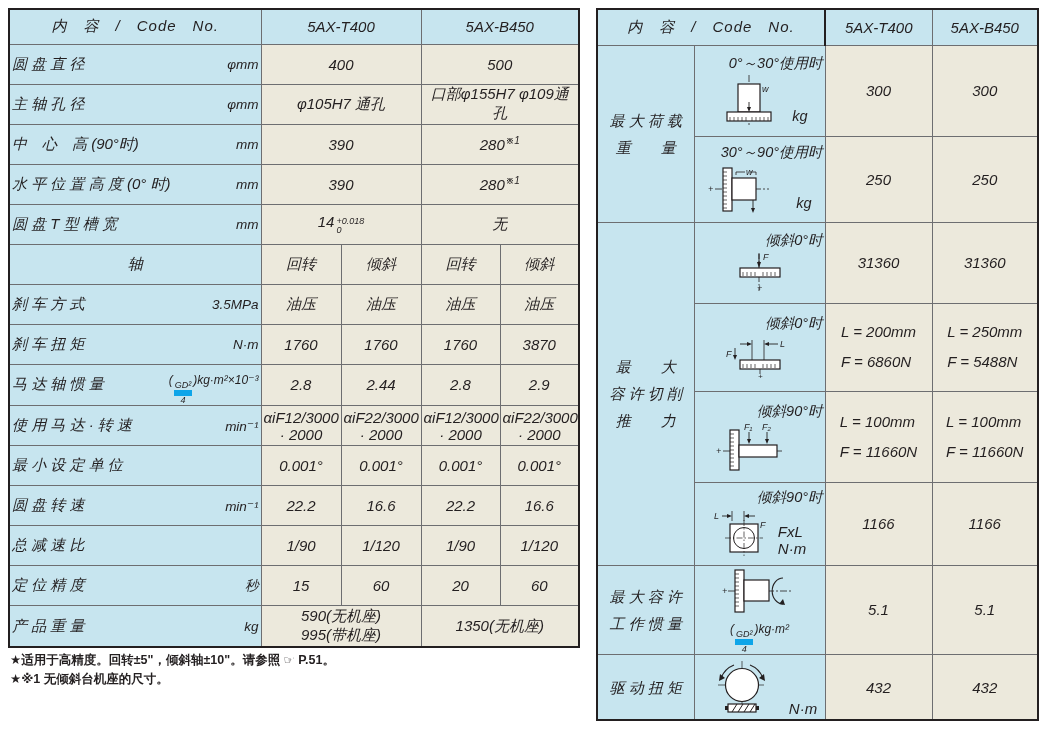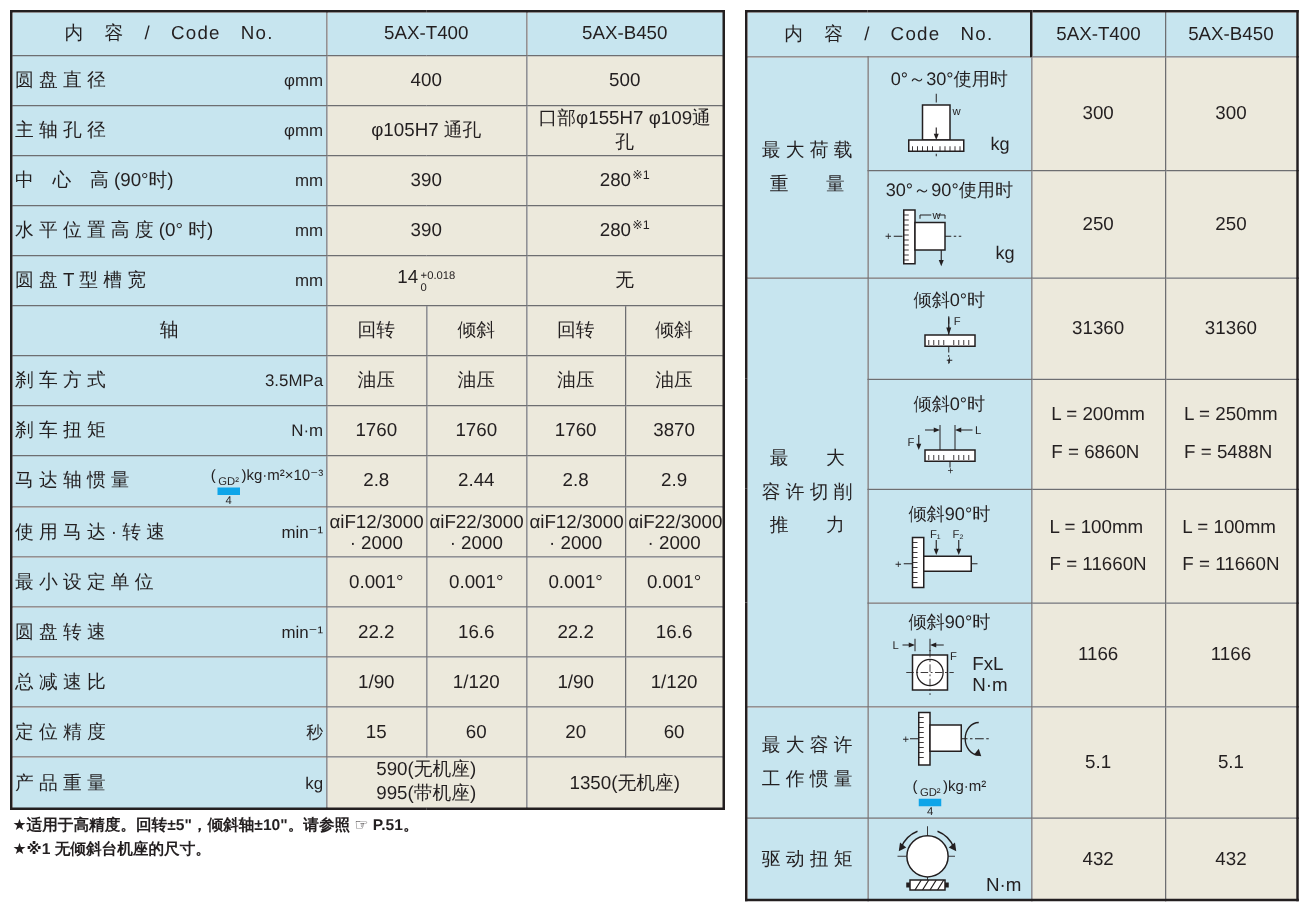--- a/index.html
+++ b/index.html
@@ -2,21 +2,21 @@
 <html><head>
 <meta charset="utf-8">
 <style>
   html,body{margin:0;padding:0;}
   body{
     width:1039px;height:733px;position:relative;background:#ffffff;
     font-family:"Liberation Sans","DejaVu Sans",sans-serif;color:#231f20;
     -webkit-font-smoothing:antialiased;
   }
   table.spec{border-collapse:collapse;position:absolute;table-layout:fixed;background:#fff;
-    border:2px solid #231f20;}
+    border:2px solid #231f20;font-style:italic;}
   table.spec td,table.spec th{border:1px solid #6d6e71;padding:0 2px;text-align:center;
     vertical-align:middle;font-size:15px;font-weight:normal;overflow:hidden;}
   
   #lt{left:8px;top:8px;width:570px;}
   #rt{left:596px;top:8px;width:441px;}
   .blue{background:#c7e5ef;}
   .cream{background:#ece9dc;}
   th.modelhead{font-weight:bold;font-size:16.5px;border-bottom:2px solid #231f20;margin-left:43px;}
   th.titlehead{font-size:15.5px;border-bottom:2px solid #231f20;letter-spacing:1px;}
   td.lbl{border-right:2px solid #231f20;text-align:left;padding:0 7px;}
@@ -33,21 +33,21 @@
   .tolstack{display:inline-flex;flex-direction:column;font-size:9px;line-height:1.05;
     vertical-align:3px;margin-left:2px;text-align:left;}
   .frac{display:inline-flex;flex-direction:column;text-align:center;font-size:9px;
     line-height:1.05;vertical-align:-4px;margin:0 1px;}
   .frac .num{border-bottom:6px solid #0ea5e9;padding:0 1px;margin-top:16px;}
   .formula{font-size:12px;white-space:nowrap;}
   
   td.group{border-right:1px solid #6d6e71;border-left:2px solid #231f20;text-align:left;
     padding:0 8px;font-size:15px;white-space:pre-line;line-height:1.8;}
   td.cond{text-align:left;padding:3px 5px 2px 7px;border-right:2px solid #231f20;}
-  .cond-title{font-size:14.5px;}
+  .cond-title{font-size:14.5px;text-align:right;}
   .diagrow{display:flex;justify-content:center;align-items:flex-end;gap:3px;margin-top:1px;}
   .diagcol{display:flex;flex-direction:column;align-items:center;}
   .dunit{font-size:14.5px;padding-bottom:4px;white-space:nowrap;}
   .fxl{font-size:15px;line-height:1.15;text-align:left;padding-bottom:2px;}
   td.rval{font-size:15px;}
   .lf{display:inline-block;text-align:left;white-space:pre-line;line-height:2.0;font-size:15px;}
   svg{display:block;}
   svg text{font-family:"Liberation Sans","DejaVu Sans",sans-serif;fill:#231f20;}
   
   #footnotes{position:absolute;left:10px;top:651px;font-size:12.5px;font-weight:bold;

